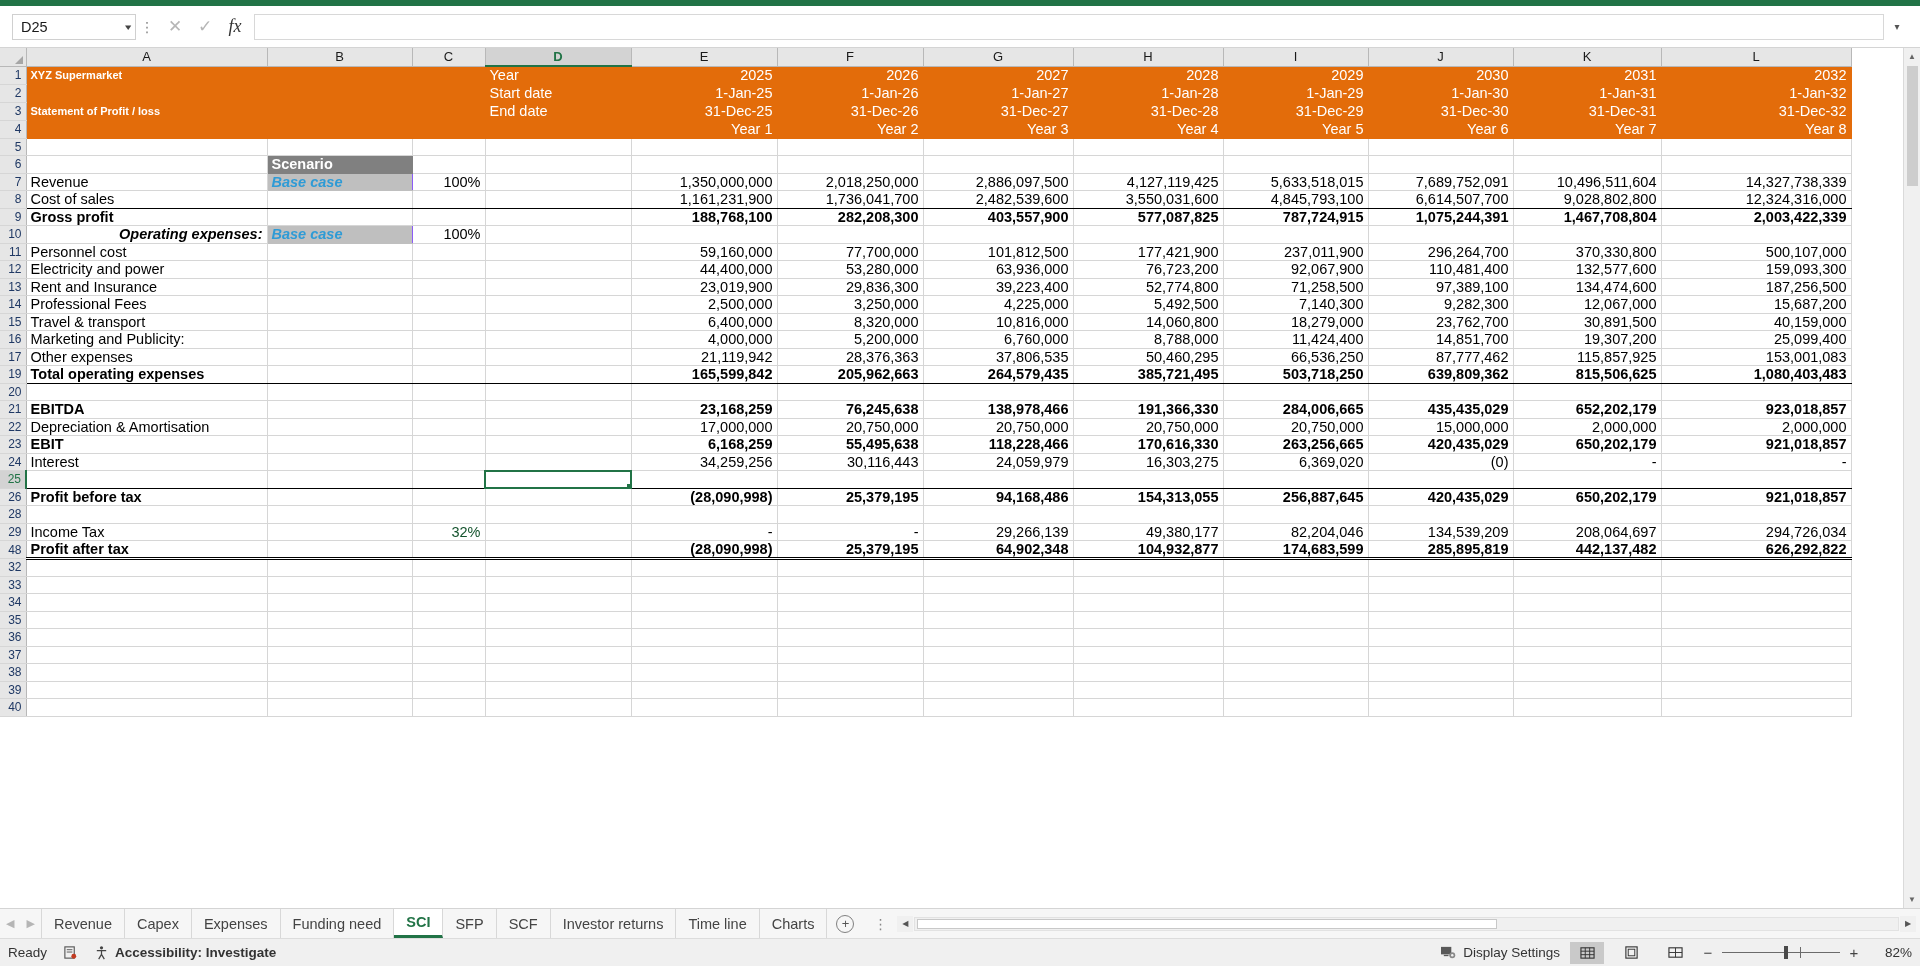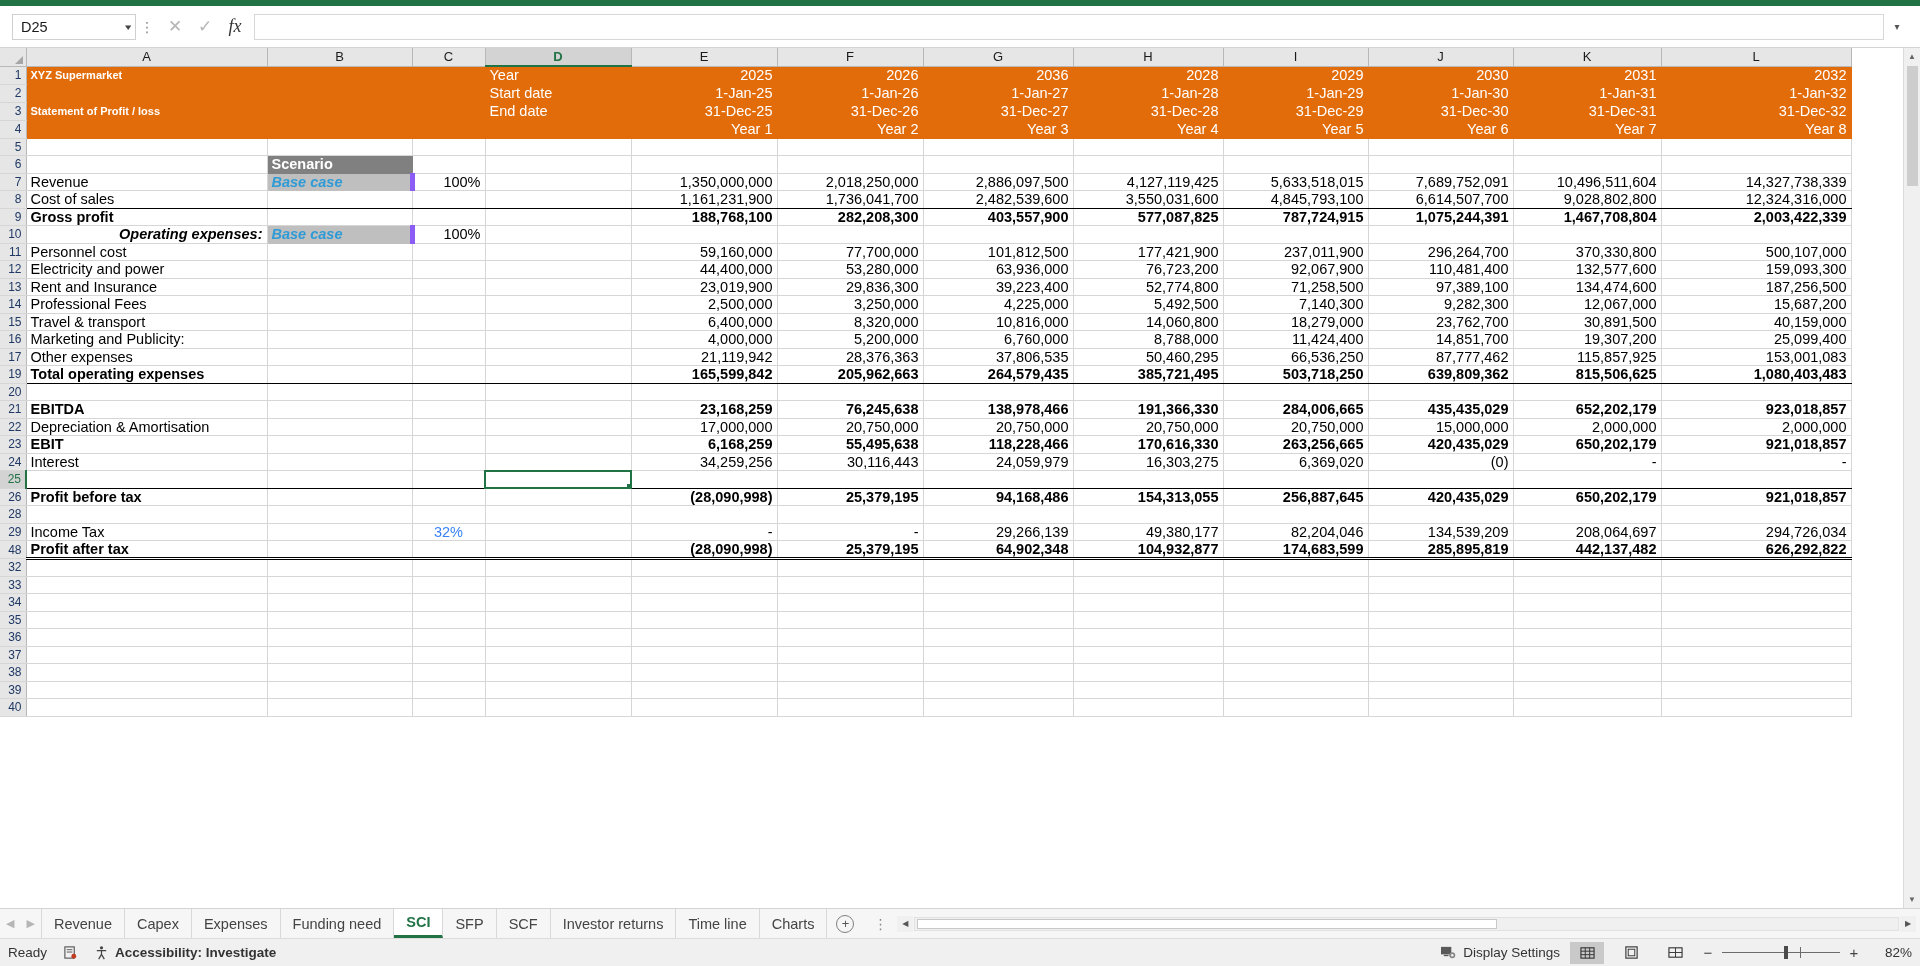--- a/index.html
+++ b/index.html
@@ -134,23 +134,23 @@
     border-bottom: 1px solid #E36C0A;
   }
   td.orange.fat { font-weight: bold; font-size: 11px; }
 
   td.scen-head {
     background: #808080; color:#ffffff; font-weight:bold;
     border-right:1px solid #808080; border-bottom:1px solid #808080;
   }
   td.scen-val {
     background: #BFBFBF; color:#2E9BD6; font-weight:bold; font-style:italic;
-    border-right:5px solid #8b5cf6; border-bottom:1px solid #BFBFBF;
-  }
-  td.pctblue { color:#3b82f6;text-align:center; }
+    border-right:1px solid #8b5cf6; border-bottom:1px solid #BFBFBF;
+  }
+  td.pctblue { color:#14532d; }
 
   td.topline { border-top: 1.5px solid #000; }
   td.botline { border-bottom: 1.5px solid #000; }
   td.dblbot {
     border-bottom: 3px double #000;
   }
   td.sel-cell {
     border: 2px solid #217346;
     position: relative;
   }
@@ -296,21 +296,21 @@
           </thead>
           <tbody id="sheetbody">
               <tr style="height: 18px;">
                 <td class="rowhead">1</td>
                 <td class="cell orange txt fat">XYZ  Supermarket</td>
                 <td class="cell orange"></td>
                 <td class="cell orange"></td>
                 <td class="cell orange txt">Year</td>
                 <td class="cell orange num">2025</td>
                 <td class="cell orange num">2026</td>
-                <td class="cell orange num">2036</td>
+                <td class="cell orange num">2027</td>
                 <td class="cell orange num">2028</td>
                 <td class="cell orange num">2029</td>
                 <td class="cell orange num">2030</td>
                 <td class="cell orange num">2031</td>
                 <td class="cell orange num">2032</td>
               </tr>
               <tr style="height: 18px;">
                 <td class="rowhead">2</td>
                 <td class="cell orange txt"></td>
                 <td class="cell orange"></td>

